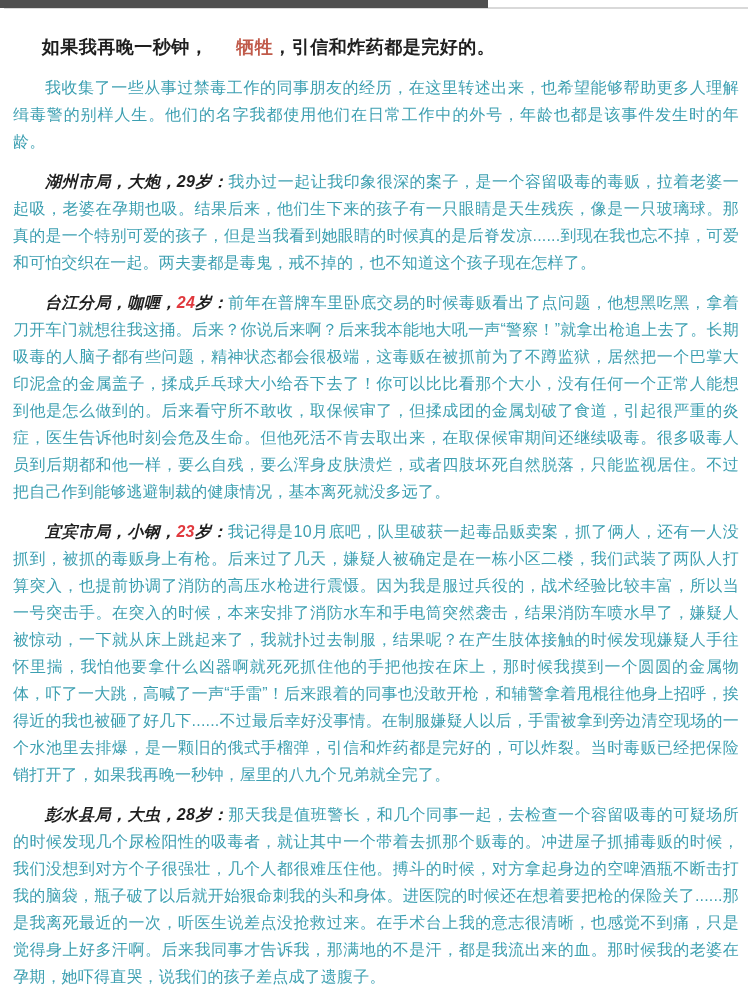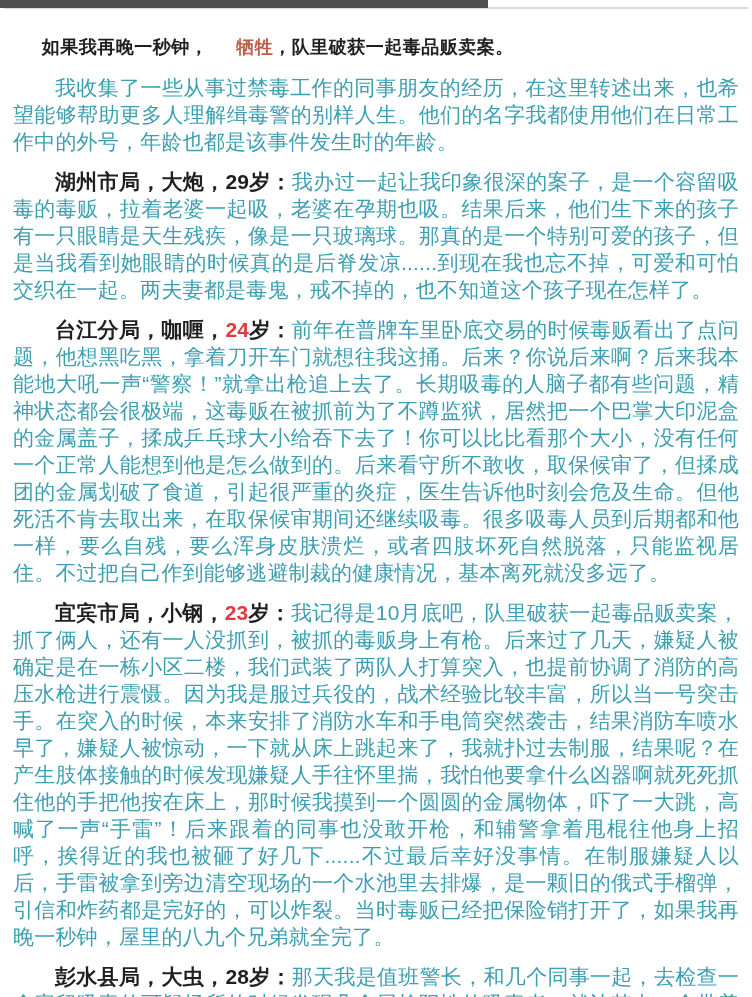--- a/index.html
+++ b/index.html
@@ -48,46 +48,47 @@
     line-height: 27px;
     text-indent: 1.6em;
     letter-spacing: 0.5px;
   }
   .title .hl {
     font-weight: bold;
     padding-left: 28px;
   }
   p.para {
     margin: 13px 0 0 0;
-    font-size: 21px;
+    font-size: 16px;
     line-height: 27px;
     text-indent: 2em;
     text-align: justify;
     letter-spacing: 0.2px;
   }
   .story-head {
     font-weight: bold;
+    font-style: italic;
   }
   .story-age {
     font-weight: bold;
   }
 </style>
 </head>
 <body>
 
 <div class="page">
 
   <div class="top-divider">
     <div class="light-rule" style="background-color: rgb(217, 217, 217);"></div>
     <div class="dark-rule" style="background-color: rgb(79, 79, 79);"></div>
   </div>
 
   <div class="content">
 
-    <h1 class="title" style="color: rgb(31, 31, 31);"><span>如果我再晚一秒钟，</span><span class="hl" style="color: rgb(192, 90, 74);">牺牲</span><span>，队里破获一起毒品贩卖案。</span></h1>
+    <h1 class="title" style="color: rgb(31, 31, 31);"><span>如果我再晚一秒钟，</span><span class="hl" style="color: rgb(192, 90, 74);">牺牲</span><span>，引信和炸药都是完好的。</span></h1>
 
     <p class="para" style="color: rgb(60, 159, 177);">我收集了一些从事过禁毒工作的同事朋友的经历，在这里转述出来，也希望能够帮助更多人理解缉毒警的别样人生。他们的名字我都使用他们在日常工作中的外号，年龄也都是该事件发生时的年龄。</p>
 
     <p class="para"><span class="story-head" style="color: rgb(31, 31, 31);"><span>湖州市局，大炮，</span><span class="story-age" style="color: rgb(31, 31, 31);">29</span><span>岁：</span></span><span class="story-text" style="color: rgb(60, 159, 177);">我办过一起让我印象很深的案子，是一个容留吸毒的毒贩，拉着老婆一起吸，老婆在孕期也吸。结果后来，他们生下来的孩子有一只眼睛是天生残疾，像是一只玻璃球。那真的是一个特别可爱的孩子，但是当我看到她眼睛的时候真的是后脊发凉......到现在我也忘不掉，可爱和可怕交织在一起。两夫妻都是毒鬼，戒不掉的，也不知道这个孩子现在怎样了。</span></p>
 
     <p class="para"><span class="story-head" style="color: rgb(31, 31, 31);"><span>台江分局，咖喱，</span><span class="story-age" style="color: rgb(224, 57, 62);">24</span><span>岁：</span></span><span class="story-text" style="color: rgb(60, 159, 177);">前年在普牌车里卧底交易的时候毒贩看出了点问题，他想黑吃黑，拿着刀开车门就想往我这捅。后来？你说后来啊？后来我本能地大吼一声“警察！”就拿出枪追上去了。长期吸毒的人脑子都有些问题，精神状态都会很极端，这毒贩在被抓前为了不蹲监狱，居然把一个巴掌大印泥盒的金属盖子，揉成乒乓球大小给吞下去了！你可以比比看那个大小，没有任何一个正常人能想到他是怎么做到的。后来看守所不敢收，取保候审了，但揉成团的金属划破了食道，引起很严重的炎症，医生告诉他时刻会危及生命。但他死活不肯去取出来，在取保候审期间还继续吸毒。很多吸毒人员到后期都和他一样，要么自残，要么浑身皮肤溃烂，或者四肢坏死自然脱落，只能监视居住。不过把自己作到能够逃避制裁的健康情况，基本离死就没多远了。</span></p>
 
     <p class="para"><span class="story-head" style="color: rgb(31, 31, 31);"><span>宜宾市局，小钢，</span><span class="story-age" style="color: rgb(224, 57, 62);">23</span><span>岁：</span></span><span class="story-text" style="color: rgb(60, 159, 177);">我记得是10月底吧，队里破获一起毒品贩卖案，抓了俩人，还有一人没抓到，被抓的毒贩身上有枪。后来过了几天，嫌疑人被确定是在一栋小区二楼，我们武装了两队人打算突入，也提前协调了消防的高压水枪进行震慑。因为我是服过兵役的，战术经验比较丰富，所以当一号突击手。在突入的时候，本来安排了消防水车和手电筒突然袭击，结果消防车喷水早了，嫌疑人被惊动，一下就从床上跳起来了，我就扑过去制服，结果呢？在产生肢体接触的时候发现嫌疑人手往怀里揣，我怕他要拿什么凶器啊就死死抓住他的手把他按在床上，那时候我摸到一个圆圆的金属物体，吓了一大跳，高喊了一声“手雷”！后来跟着的同事也没敢开枪，和辅警拿着甩棍往他身上招呼，挨得近的我也被砸了好几下......不过最后幸好没事情。在制服嫌疑人以后，手雷被拿到旁边清空现场的一个水池里去排爆，是一颗旧的俄式手榴弹，引信和炸药都是完好的，可以炸裂。当时毒贩已经把保险销打开了，如果我再晚一秒钟，屋里的八九个兄弟就全完了。</span></p>
 
     <p class="para"><span class="story-head" style="color: rgb(31, 31, 31);"><span>彭水县局，大虫，</span><span class="story-age" style="color: rgb(31, 31, 31);">28</span><span>岁：</span></span><span class="story-text" style="color: rgb(60, 159, 177);">那天我是值班警长，和几个同事一起，去检查一个容留吸毒的可疑场所的时候发现几个尿检阳性的吸毒者，就让其中一个带着去抓那个贩毒的。冲进屋子抓捕毒贩的时候，我们没想到对方个子很强壮，几个人都很难压住他。搏斗的时候，对方拿起身边的空啤酒瓶不断击打我的脑袋，瓶子破了以后就开始狠命刺我的头和身体。进医院的时候还在想着要把枪的保险关了......那是我离死最近的一次，听医生说差点没抢救过来。在手术台上我的意志很清晰，也感觉不到痛，只是觉得身上好多汗啊。后来我同事才告诉我，那满地的不是汗，都是我流出来的血。那时候我的老婆在孕期，她吓得直哭，说我们的孩子差点成了遗腹子。</span></p>

